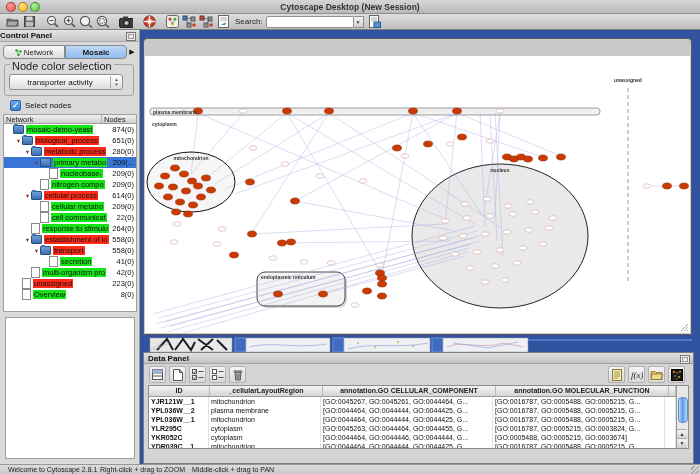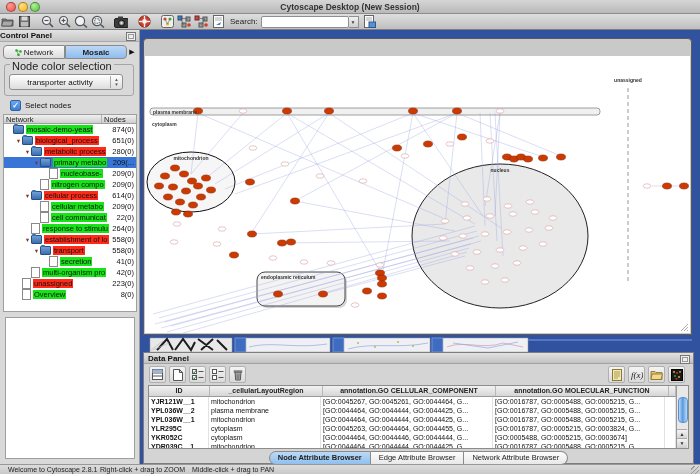--- a/index.html
+++ b/index.html
@@ -9,21 +9,21 @@
   
   .titlebar{position:absolute;left:0;top:0;width:700px;height:13px;
     background:linear-gradient(#d6d6d6,#b9b9b9);border-bottom:1px solid #8d8d8d;}
   .tl{position:absolute;top:2px;width:8px;height:8px;border-radius:50%;border:0.5px solid rgba(0,0,0,.35);}
   .tl.red{left:6px;background:radial-gradient(circle at 35% 30%,#ff9d96,#f24d41);}
   .tl.yel{left:18px;background:radial-gradient(circle at 35% 30%,#ffe084,#f8b418);}
   .tl.grn{left:30px;background:radial-gradient(circle at 35% 30%,#b2f09a,#4fc437);}
   .title-text{position:absolute;left:0;right:0;top:2px;text-align:center;font-weight:bold;font-size:8.5px;color:#333;}
   .toolbar{position:absolute;left:0;top:14px;width:700px;height:16px;
     background:linear-gradient(#dedede,#bfbfbf);border-bottom:1px solid #7f7f7f;
-    display:flex;align-items:center;box-sizing:border-box;}
+    display:flex;align-items:center;padding-left:5px;box-sizing:border-box;}
   .tbtn{width:14px;height:13px;margin-right:3px;display:flex;align-items:center;justify-content:center;}
   .tsep{width:6px;}
   .search-lab{font-size:8px;color:#222;margin:0 3px 0 2px;}
   .search-box{width:82px;height:10px;background:#fff;border:1px solid #8f8f8f;border-radius:2px;font-size:7.5px;padding:0 2px;}
   .search-arrow{width:9px;height:10px;border:1px solid #8f8f8f;border-left:none;background:linear-gradient(#f2f2f2,#cfcfcf);
     font-size:5px;line-height:10px;text-align:center;color:#444;}
   
   .control-panel{position:absolute;left:0;top:30px;width:140px;height:434px;background:#d9d9d9;
     border-right:1px solid #9a9a9a;box-sizing:border-box;}
   .cp-head{position:absolute;left:0;top:0;width:100%;height:12px;background:linear-gradient(#e3e3e3,#c6c6c6);
@@ -715,25 +715,20 @@
                 <span class="tbl-cell c4"></span>
               </div>
             </div>
         </div>
         <div class="vscroll">
           <div class="vthumb"></div>
           <div class="sb-btn sb-up">▲</div>
           <div class="sb-btn sb-dn">▼</div>
         </div>
       </div>
-      <div id="dp-tabs">
-          <span class="seg active">Node Attribute Browser</span>
-          <span class="seg">Edge Attribute Browser</span>
-          <span class="seg">Network Attribute Browser</span>
-        </div>
     </div>
   </div>
 
   <div class="statusbar">
     <span class="st0">Welcome to Cytoscape 2.8.1</span>
     <span class="st1">Right-click + drag to ZOOM</span>
     <span class="st2">Middle-click + drag to PAN</span>
     <span class="grip"></span>
   </div>
 </div>

